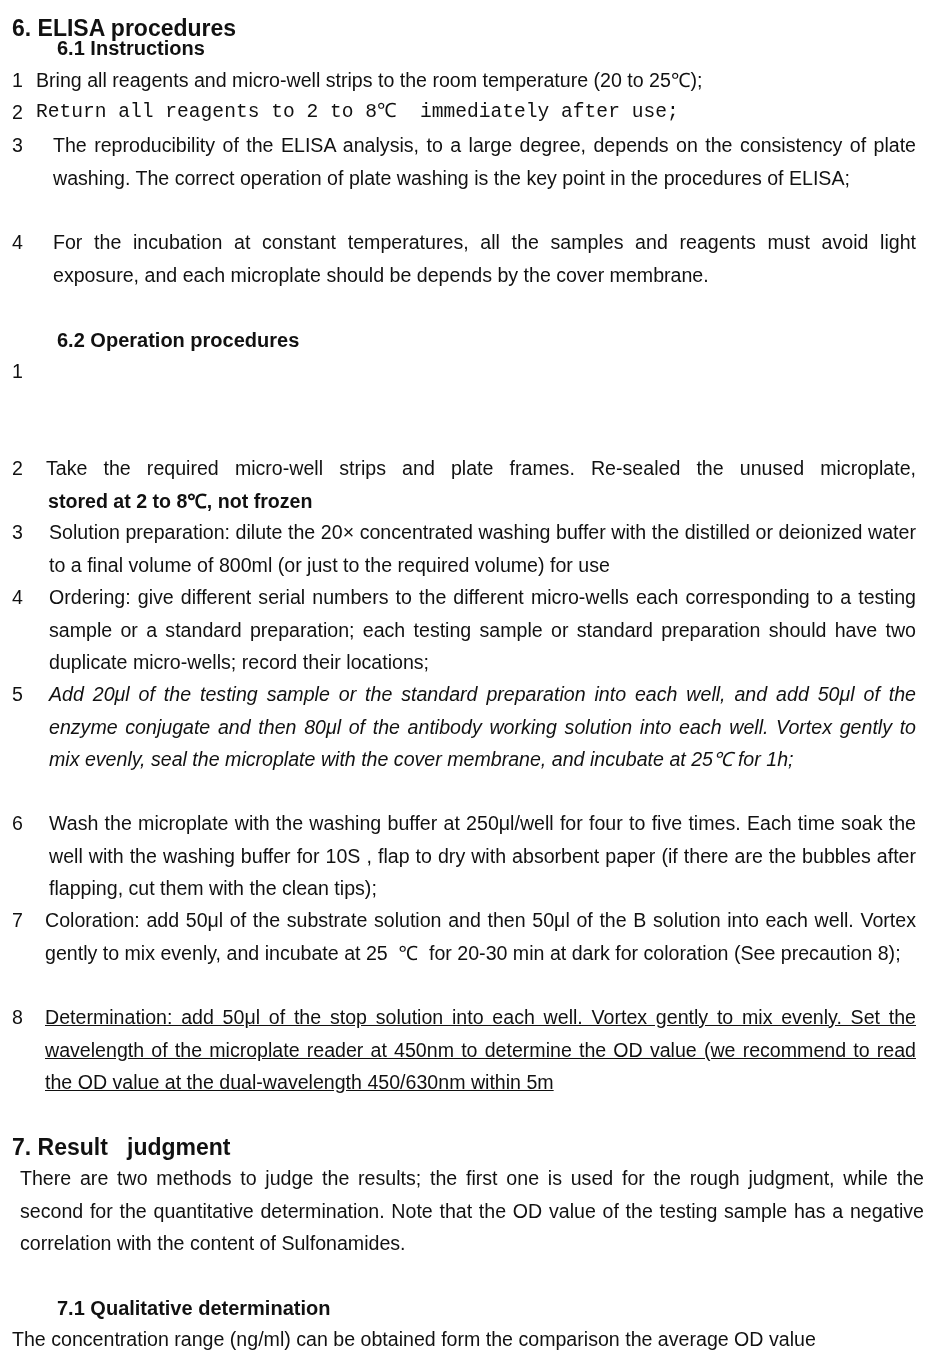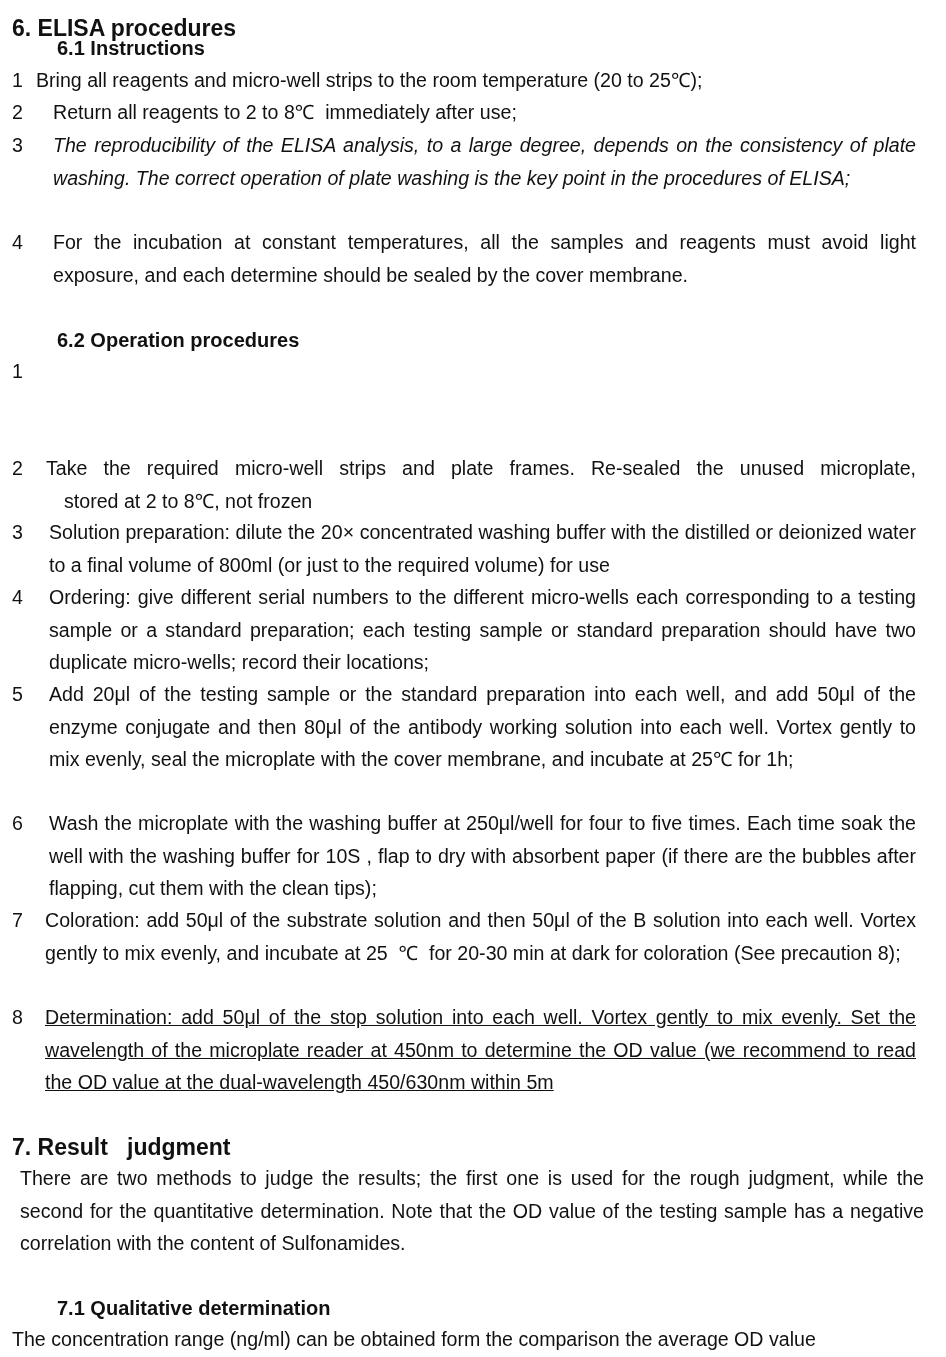--- a/index.html
+++ b/index.html
@@ -44,52 +44,52 @@
 
   <div class="h1" style="top:14px;">6. ELISA procedures</div>
   <div class="h2" style="top:35px;">6.1 Instructions</div>
 
   <div class="item" style="top:64px;">
     <span class="num">1</span>
     <span class="txt" style="margin-left:24px;">Bring all reagents and micro-well strips to the room temperature (20 to 25℃);</span>
   </div>
   <div class="item" style="top:96px;">
     <span class="num">2</span>
-    <span class="txt" style="margin-left:41px; white-space:pre;">Return all reagents to 2 to 8℃  immediately after use;</span>
+    <span class="txt" style="margin-left:24px; white-space:pre;font-family:Liberation Mono, monospace;">Return all reagents to 2 to 8℃  immediately after use;</span>
   </div>
   <div class="item" style="top:129px;">
     <span class="num">3</span>
-    <span class="txt last-left" style="margin-left:41px;font-style:italic;">The reproducibility of the ELISA analysis, to a large degree, depends on the consistency of plate washing. The correct operation of plate washing is the key point in the procedures of ELISA;</span>
+    <span class="txt last-left" style="margin-left:41px;">The reproducibility of the ELISA analysis, to a large degree, depends on the consistency of plate washing. The correct operation of plate washing is the key point in the procedures of ELISA;</span>
   </div>
   <div class="item" style="top:226px;">
     <span class="num">4</span>
-    <span class="txt last-left" style="margin-left:41px;">For the incubation at constant temperatures, all the samples and reagents must avoid light exposure, and each determine should be sealed by the cover membrane.</span>
+    <span class="txt last-left" style="margin-left:41px;">For the incubation at constant temperatures, all the samples and reagents must avoid light exposure, and each microplate should be depends by the cover membrane.</span>
   </div>
 
   <div class="h2" style="top:327px;">6.2 Operation procedures</div>
 
   <div class="item" style="top:355px;">
     <span class="num">1</span>
   </div>
   <div class="item" style="top:452px;">
     <span class="num">2</span>
     <span class="txt" style="margin-left:34px; text-align-last: justify;">Take the required micro-well strips and plate frames. Re-sealed the unused microplate,</span>
-    <span class="txt last-left" style="margin-left:52px;">stored at 2 to 8℃, not frozen</span>
+    <span class="txt last-left" style="margin-left:36px;font-weight:bold;">stored at 2 to 8℃, not frozen</span>
   </div>
   <div class="item" style="top:516px;">
     <span class="num">3</span>
     <span class="txt last-left" style="margin-left:37px;">Solution preparation: dilute the 20× concentrated washing buffer with the distilled or deionized water to a final volume of 800ml (or just to the required volume) for use</span>
   </div>
   <div class="item" style="top:581px;">
     <span class="num">4</span>
     <span class="txt last-left" style="margin-left:37px;">Ordering: give different serial numbers to the different micro-wells each corresponding to a testing sample or a standard preparation; each testing sample or standard preparation should have two duplicate micro-wells; record their locations;</span>
   </div>
   <div class="item" style="top:678px;">
     <span class="num">5</span>
-    <span class="txt last-left" style="margin-left:37px;">Add 20μl of the testing sample or the standard preparation into each well, and add 50μl of the enzyme conjugate and then 80μl of the antibody working solution into each well. Vortex gently to mix evenly, seal the microplate with the cover membrane, and incubate at 25℃ for 1h;</span>
+    <span class="txt last-left" style="margin-left:37px;font-style:italic;">Add 20μl of the testing sample or the standard preparation into each well, and add 50μl of the enzyme conjugate and then 80μl of the antibody working solution into each well. Vortex gently to mix evenly, seal the microplate with the cover membrane, and incubate at 25℃ for 1h;</span>
   </div>
   <div class="item" style="top:807px;">
     <span class="num">6</span>
     <span class="txt last-left" style="margin-left:37px;">Wash the microplate with the washing buffer at 250μl/well for four to five times. Each time soak the well with the washing buffer for 10S , flap to dry with absorbent paper (if there are the bubbles after flapping, cut them with the clean tips);</span>
   </div>
   <div class="item" style="top:904px;">
     <span class="num">7</span>
     <span class="txt last-left" style="margin-left:33px; white-space:pre-wrap;">Coloration: add 50μl of the substrate solution and then 50μl of the B solution into each well. Vortex gently to mix evenly, and incubate at 25  ℃  for 20-30 min at dark for coloration (See precaution 8);</span>
   </div>
   <div class="item" style="top:1001px;">

